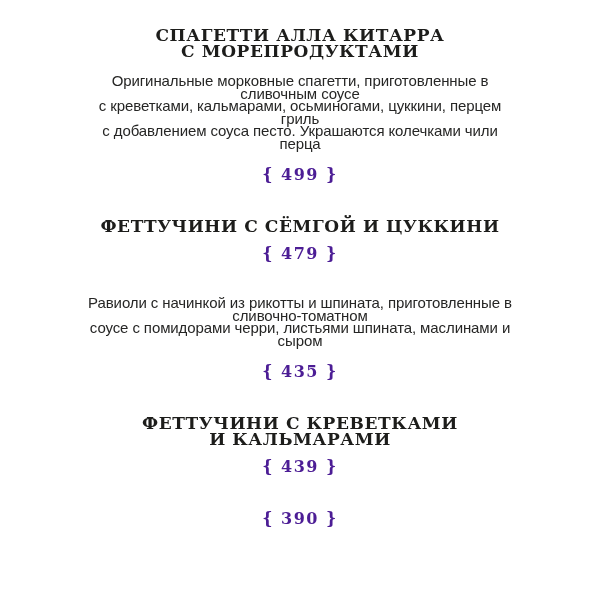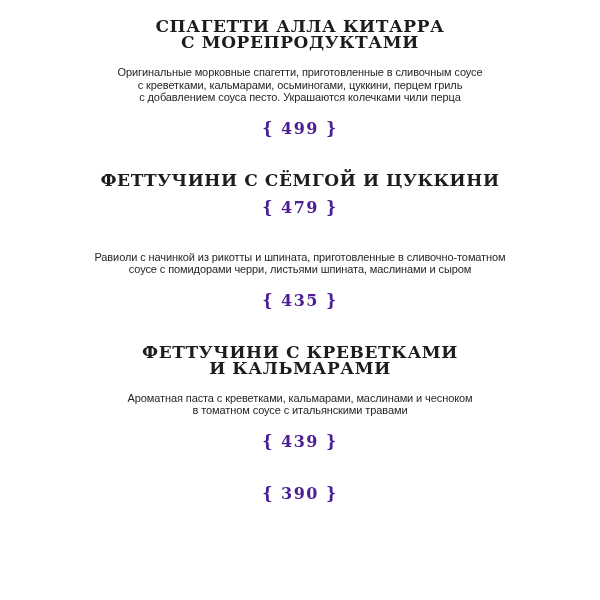--- a/index.html
+++ b/index.html
@@ -11,39 +11,39 @@
     width: 600px;
     height: 600px;
     overflow: hidden;
     font-family: "Liberation Sans", sans-serif;
     -webkit-font-smoothing: antialiased;
   }
   .menu {
     box-sizing: border-box;
     width: 600px;
     height: 600px;
-    padding-top: 18px;
+    padding-top: 27px;
     text-align: center;
   }
   .menu-item {
     margin: 0 auto 34px auto;
     max-width: 460px;
   }
   .dish-title {
     font-family: "DejaVu Serif", serif;
     font-weight: bold;
     font-size: 17px;
     line-height: 16px;
     letter-spacing: 0.6px;
     color: #1d1d1b;
     margin: 0 0 7px 0;
     white-space: pre-line;
   }
   .dish-desc {
-    font-size: 11px;
+    font-size: 15px;
     line-height: 12.5px;
     letter-spacing: -0.1px;
     color: #262625;
     margin: 16px;
     white-space: pre-line;
   }
   .dish-price {
     font-family: "DejaVu Serif", serif;
     font-weight: bold;
     font-size: 16px;
@@ -74,22 +74,20 @@
 
   <section class="menu-item">
     <p class="dish-desc">Равиоли с начинкой из рикотты и шпината, приготовленные в сливочно-томатном
 соусе с помидорами черри, листьями шпината, маслинами и сыром</p>
     <div class="dish-price">{ 435 }</div>
   </section>
 
   <section class="menu-item">
     <h2 class="dish-title">ФЕТТУЧИНИ С КРЕВЕТКАМИ
 И КАЛЬМАРАМИ</h2>
-    <p class="dish-desc">Ароматная паста с креветками, кальмарами, маслинами и чесноком
-в томатном соусе с итальянскими травами</p>
     <div class="dish-price">{ 439 }</div>
   </section>
 
   <section class="menu-item">
     <div class="dish-price">{ 390 }</div>
   </section>
 
 </div>
 
 </body></html>

